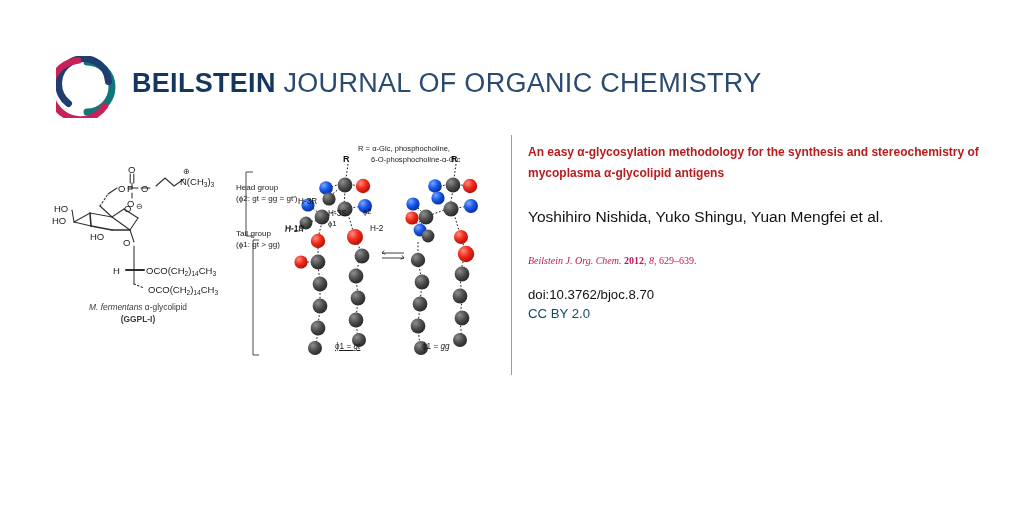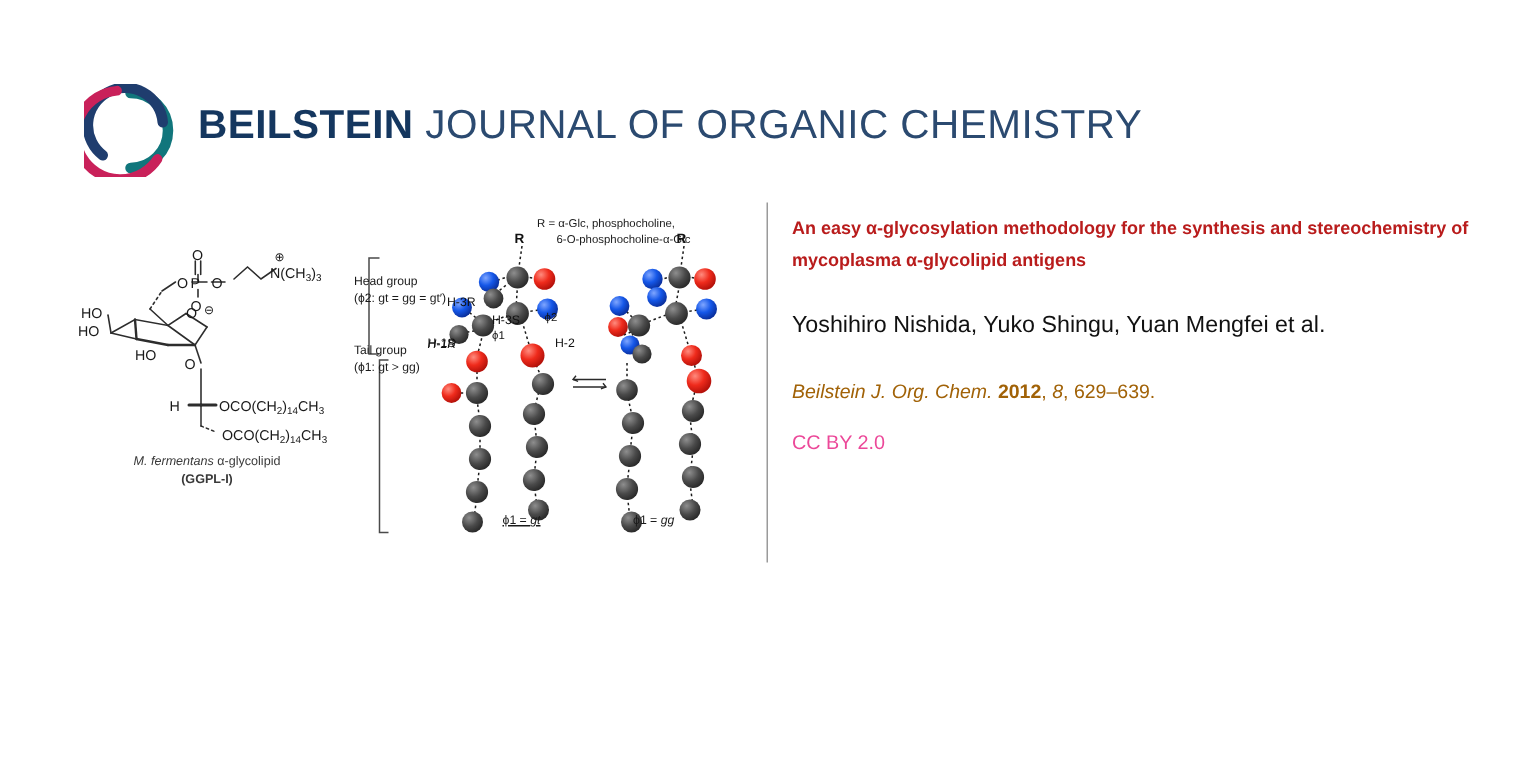--- a/index.html
+++ b/index.html
@@ -46,28 +46,29 @@
   
   .right-col{position:absolute;left:528px;top:142px;width:452px;}
   .art-title{
     font-size:12px;font-weight:bold;line-height:20.5px;
     color:#b91c1c;margin:0 0 24px 0;
   }
   .art-authors{
     font-size:15.5px;line-height:19px;color:#111;margin:0 0 26px 0;
   }
   .art-citation{
-    font-size:13px;line-height:17px;color:#a16207;margin:0 0 16px 0;
+    font-size:10px;line-height:17px;color:#be185d;margin:0 0 16px 0;
     font-style:italic;
+    font-family:Liberation Serif, serif;
   }
   .art-citation .yr{font-weight:bold;font-style:normal;}
   .art-citation .vol{font-style:italic;}
   .art-citation .pp{font-style:normal;}
   .art-doi{font-size:13.2px;line-height:19px;color:#111;}
-  .art-license{font-size:13.2px;line-height:19px;color:#ec4899;}
+  .art-license{font-size:13.2px;line-height:19px;color:#0c4a6e;}
 
   
   .struct-left{position:absolute;left:38px;top:160px;width:200px;height:175px;}
   .struct-caption{
     position:absolute;left:38px;top:302px;width:200px;
     text-align:center;font-size:8.4px;line-height:11.5px;color:#3a3a3a;
   }
   .struct-caption .ital{font-style:italic;}
   .struct-caption .bold{font-weight:bold;}
 
@@ -370,16 +371,17 @@
 
   <div class="right-col">
     <h1 class="art-title">An easy α-glycosylation methodology for the synthesis and stereochemistry of mycoplasma α-glycolipid antigens</h1>
     <div class="art-authors">Yoshihiro Nishida, Yuko Shingu, Yuan Mengfei et al.</div>
     <div class="art-citation">
       <span>Beilstein J. Org. Chem.</span>
       <span class="yr">2012</span><span class="pp">,</span>
       <span class="vol">8</span><span class="pp">,</span>
       <span class="pp">629–639.</span>
     </div>
+    <div class="art-doi">doi:10.3762/bjoc.8.70</div>
     <div class="art-license">CC BY 2.0</div>
   </div>
 
 </div>
 
 </body></html>

